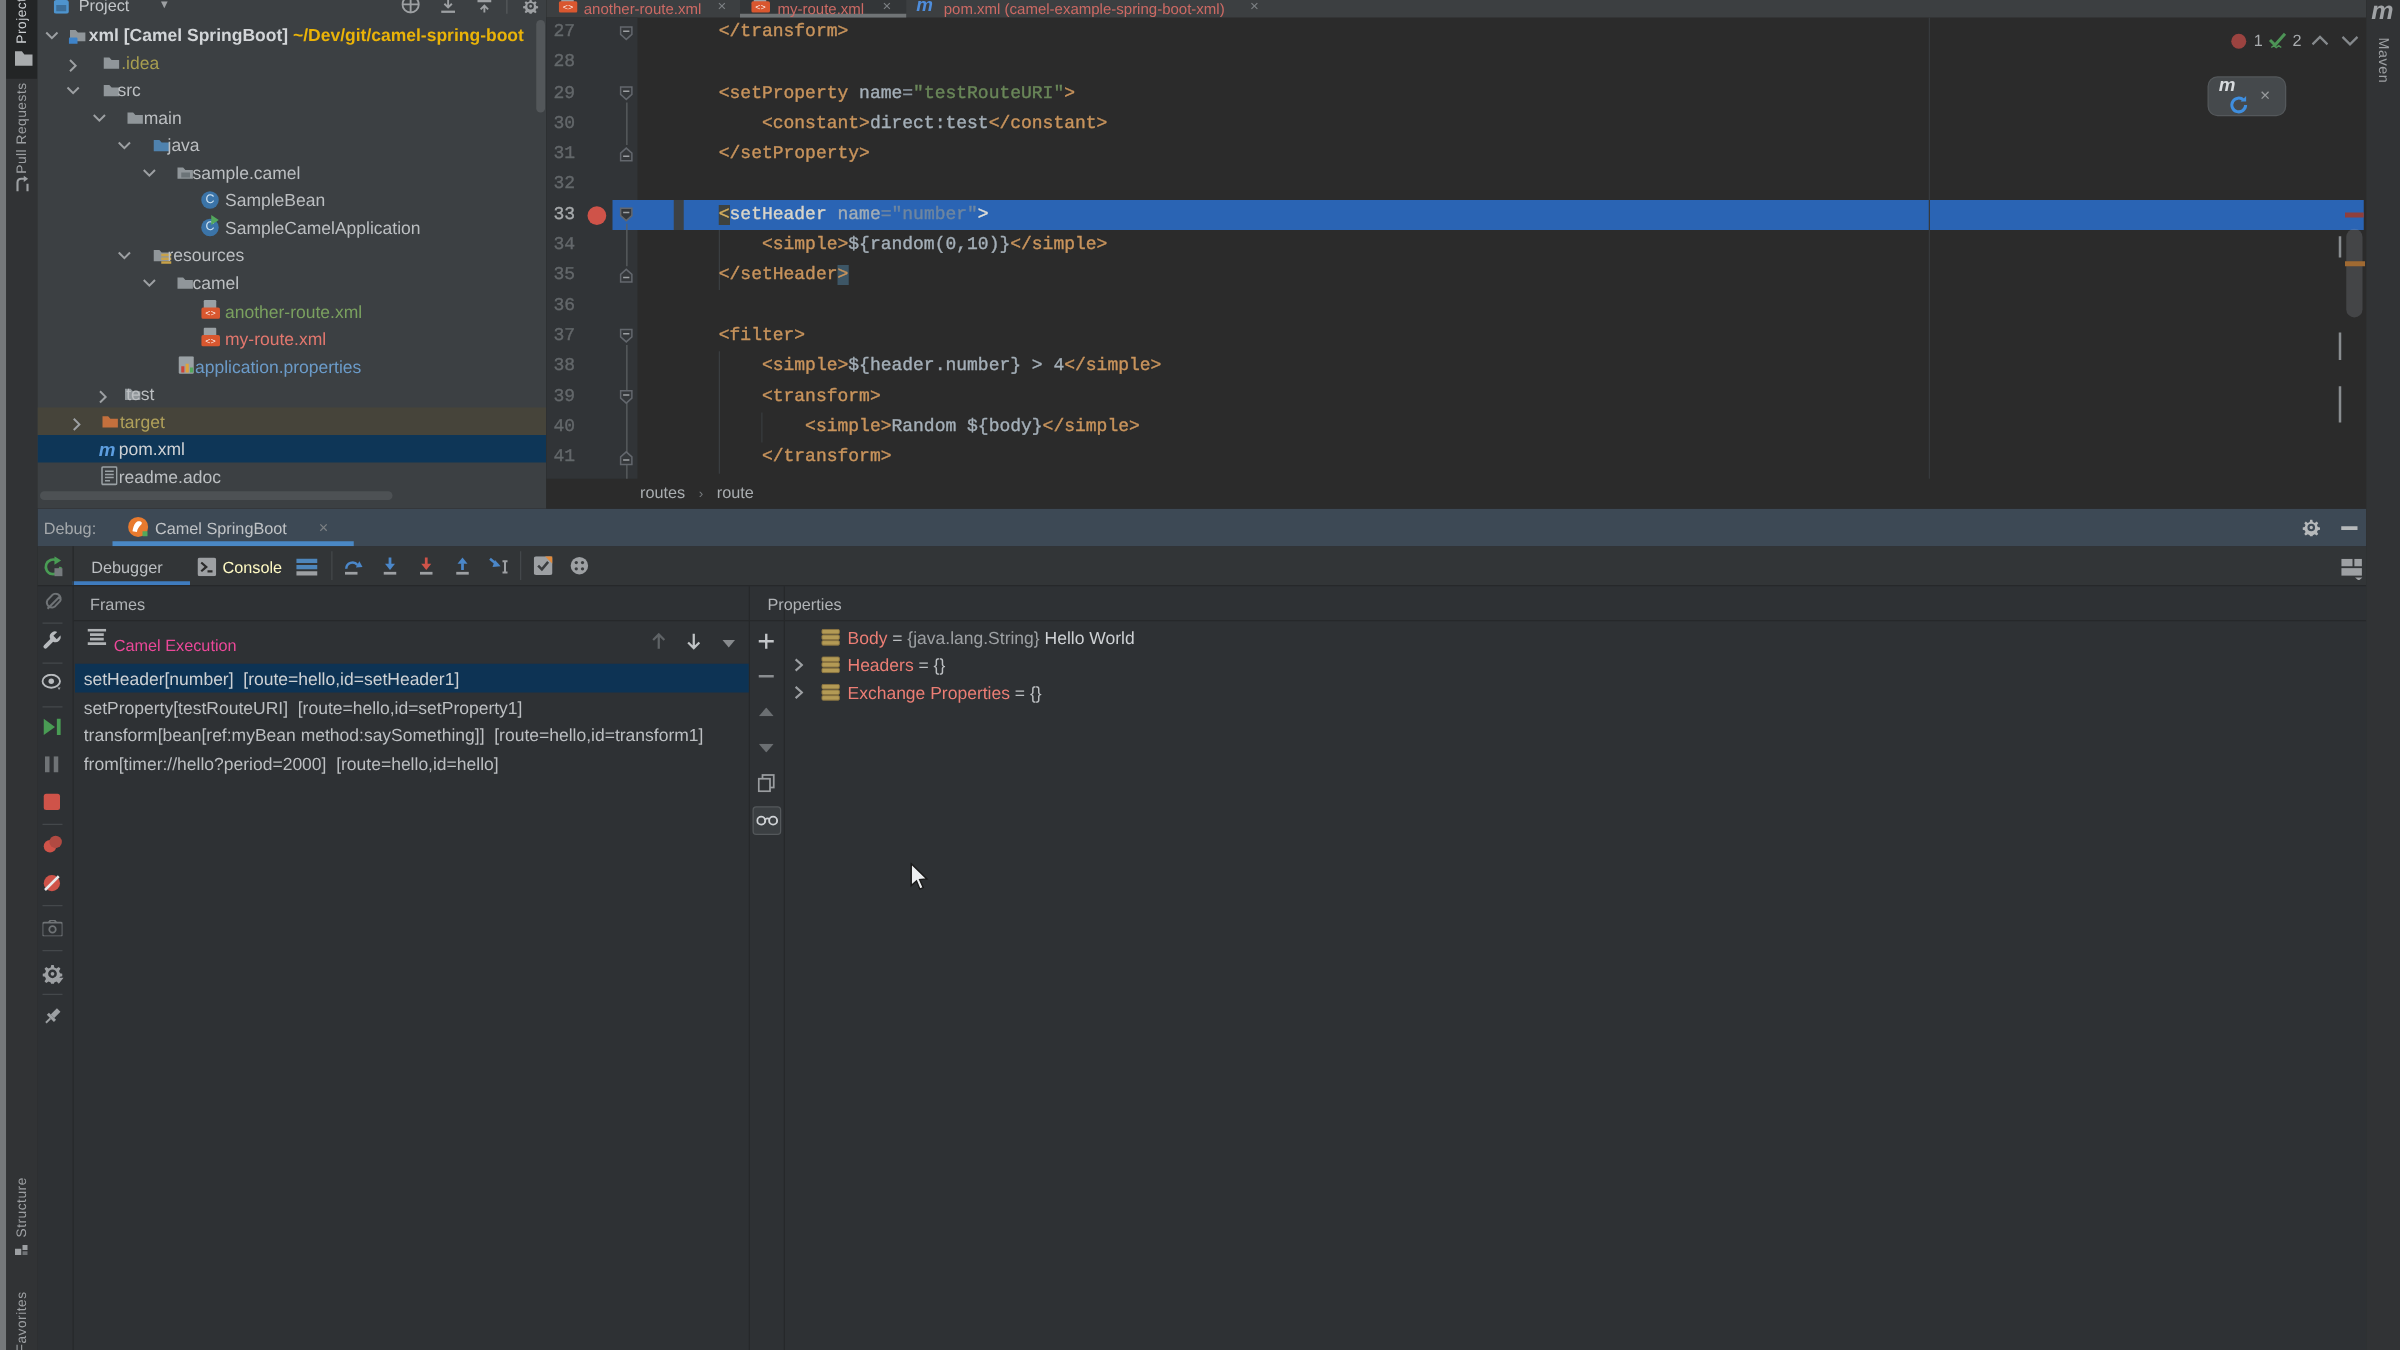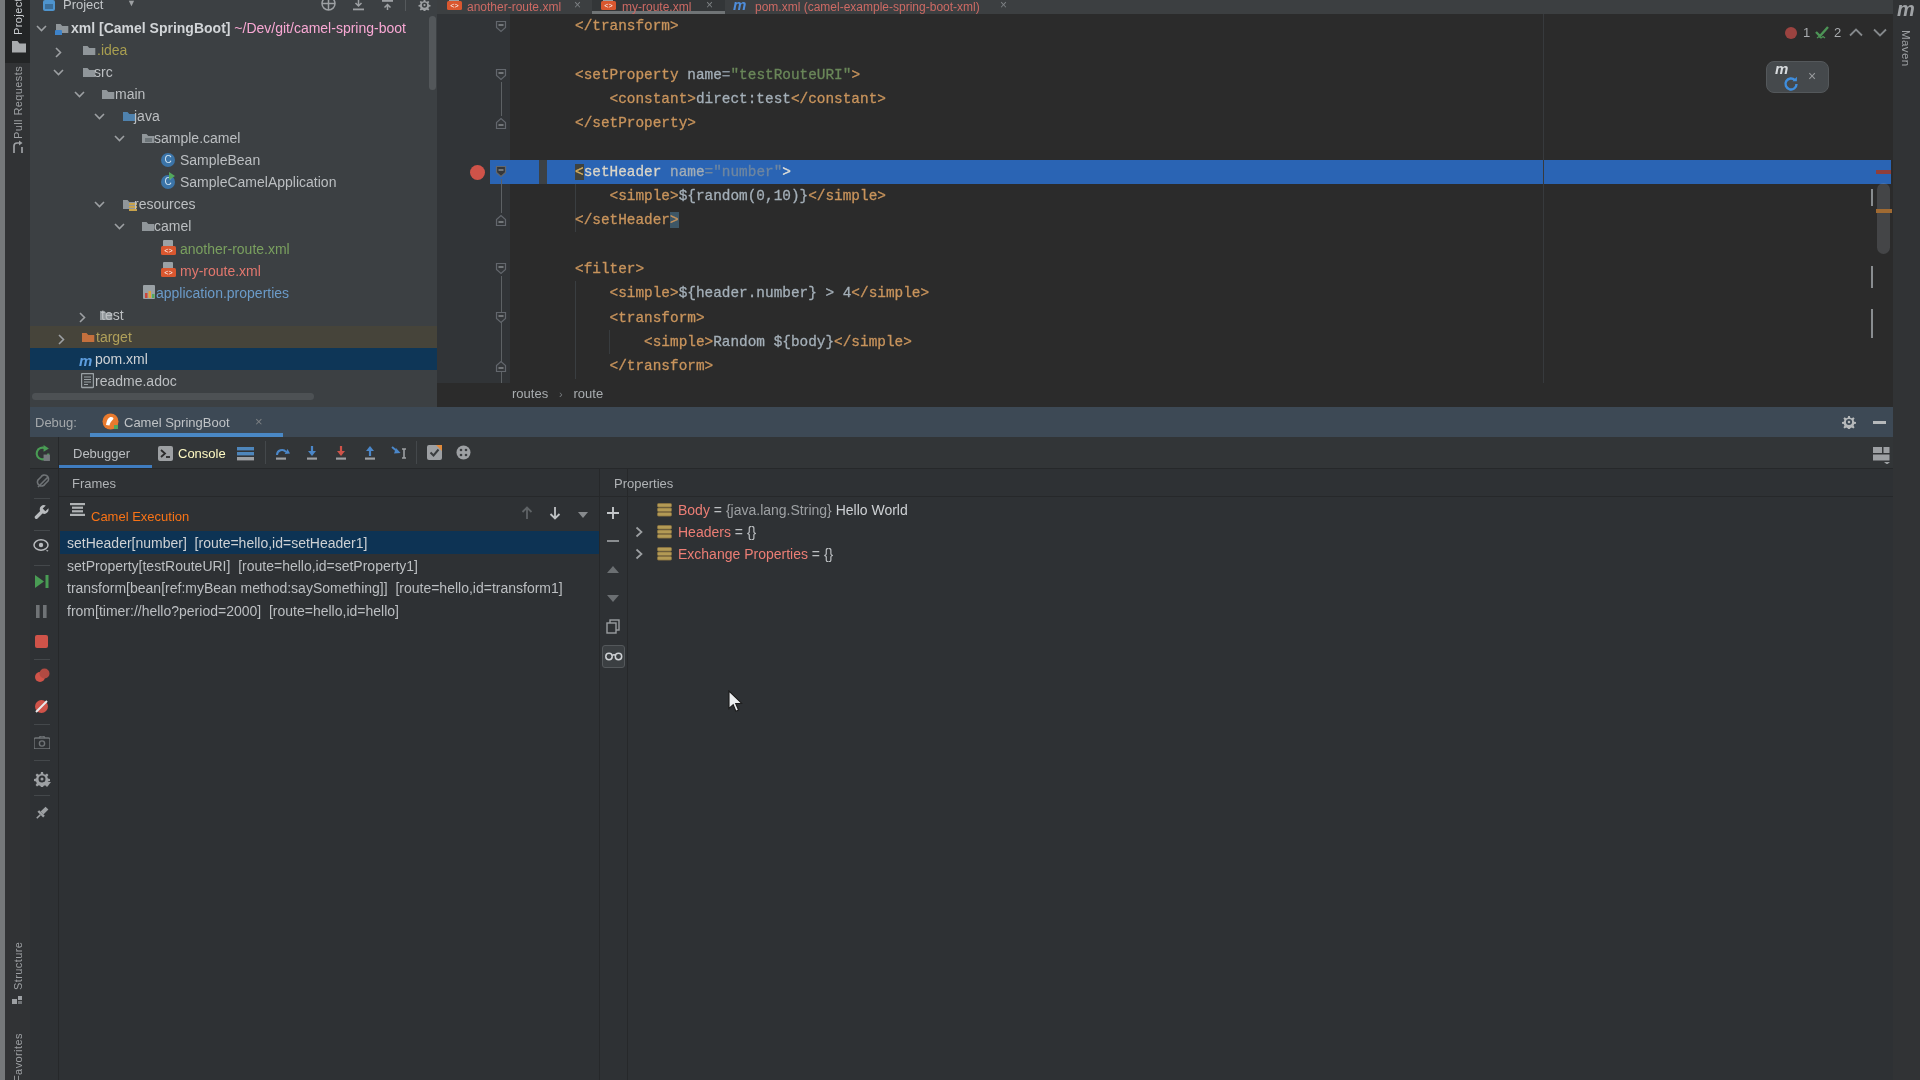--- a/index.html
+++ b/index.html
@@ -72,21 +72,21 @@
     <div class="abs" style="left:0;top:326px;width:407px;height:22px;background:#46443a"></div>
     <div class="abs" style="left:0;top:348px;width:407px;height:22px;background:#0e3657"></div>
     <div class="row" style="left:0;top:17px;width:407px;overflow:hidden">
           <svg class="abs" style="left:6px;top:8px" width="11" height="7">
             <path d="M1 1 l4.5 4.5 L10 1" stroke="#9da0a3" stroke-width="1.6" fill="none"></path>
           </svg>
           <svg class="abs" style="left:25px;top:4px" width="15" height="14">
             <path d="M1 3 h4.5 l1.8 2 h6 v7 H1 z" fill="#90969a"></path>
             <rect x="0" y="9" width="7" height="6" rx="1" fill="#3e83c9"></rect>
           </svg>
-          <span class="abs" style="left:41px;font-weight:bold;color:#d2d5d8">xml [Camel SpringBoot] <span style="font-weight:normal;color:#f9a8d4">~/Dev/git/camel-spring-boot</span></span>
+          <span class="abs" style="left:41px;font-weight:bold;color:#d2d5d8">xml [Camel SpringBoot] <span style="font-weight:bold;color:#eab308">~/Dev/git/camel-spring-boot</span></span>
         </div>
     <div class="row" style="top:39px">
           <svg class="abs" style="left:25px;top:8px" width="7" height="11">
             <path d="M1 1 l4.5 4.5 L1 10" stroke="#9da0a3" stroke-width="1.6" fill="none"></path>
           </svg>
           <svg class="abs" style="left:52px;top:4px" width="15" height="14">
             <path d="M1 3 h4.5 l1.8 2 h6 v7 H1 z" fill="#90969a"></path>
           </svg>
           <span class="abs" style="left:67px;color:#a89e50">.idea</span>
         </div>
@@ -244,20 +244,35 @@
   <div class="abs" style="left:269px;top:-2px;font-size:12px;color:#7d8184">×</div>
   <div class="abs" style="left:296px;top:-4px;font-size:15px;font-weight:bold;font-style:italic;color:#4e8ddb">m</div>
   <div class="abs" style="left:318px;top:0px;font-size:12px;color:#cd6a64">pom.xml (camel-example-spring-boot-xml)</div>
   <div class="abs" style="left:563px;top:-2px;font-size:12px;color:#7d8184">×</div>
 
   <div class="abs" style="left:0;top:14px;width:73px;height:369px;background:#313437"></div>
 
   <div class="abs" style="left:53px;top:159.5px;width:1401px;height:24.5px;background:#2a64b4"></div>
   <div class="abs" style="left:102px;top:159.5px;width:8px;height:24.5px;background:#3c4145"></div>
 
+  <div id="lns" class="mono" style="position:absolute;left:0;top:14px;width:23px;text-align:right;color:#64686b;line-height:24.29px">27
+28
+29
+30
+31
+32
+<span style="color:#a8abad">33</span>
+34
+35
+36
+37
+38
+39
+40
+41</div>
 
   <div class="abs" style="left:33px;top:164.5px;width:15px;height:15px;border-radius:50%;background:#cf5349"></div>
 
   <div class="abs" style="left:63.5px;top:82px;width:1px;height:34px;background:#5d6164"></div>
   <div class="abs" style="left:63.5px;top:179px;width:1px;height:34px;background:#5d6164"></div>
   <div class="abs" style="left:63.5px;top:276px;width:1px;height:107px;background:#5d6164"></div>
   <div id="folds">
     <svg class="abs" style="left:58px;top:19.5px" width="12" height="13">
           <path d="M1.5 1.5 h9 v6 l-4.5 4 -4.5-4 z" stroke="#63676d" fill="#34373a" stroke-width="1.2"></path>
           <path d="M3.5 5 h5" stroke="#9da0a3" stroke-width="1.2"></path>
@@ -498,21 +513,21 @@
 
   <div id="frames">
     <svg class="abs" style="left:40px;top:96px" width="15" height="13">
           <g fill="#b0b3b5">
             <rect x="0" y="0" width="15" height="2.2"></rect>
             <rect x="2" y="3.6" width="11" height="2.2"></rect>
             <rect x="2" y="7.2" width="11" height="2.2"></rect>
             <rect x="0" y="10.8" width="15" height="2.2"></rect>
           </g>
         </svg>
-    <div class="abs" style="left:61px;top:102px;font-size:13px;color:#f97316">Camel Execution</div>
+    <div class="abs" style="left:61px;top:102px;font-size:13px;color:#ec4899">Camel Execution</div>
     <svg class="abs" style="left:490px;top:99px" width="14" height="14">
           <path d="M7 13 V2 M2.5 6 L7 1.5 L11.5 6" stroke="#5f6366" stroke-width="1.8" fill="none"></path>
         </svg>
     <svg class="abs" style="left:518px;top:99px" width="14" height="14">
           <path d="M7 1 V12 M2.5 8 L7 12.5 L11.5 8" stroke="#c0c3c5" stroke-width="1.8" fill="none"></path>
         </svg>
     <svg class="abs" style="left:547px;top:104px" width="12" height="8">
           <path d="M1 1 h10 l-5 6 z" fill="#878a8d"></path>
         </svg>
     <div class="abs" style="left:30px;top:124px;width:539px;height:23px;background:#0d3354"></div>

